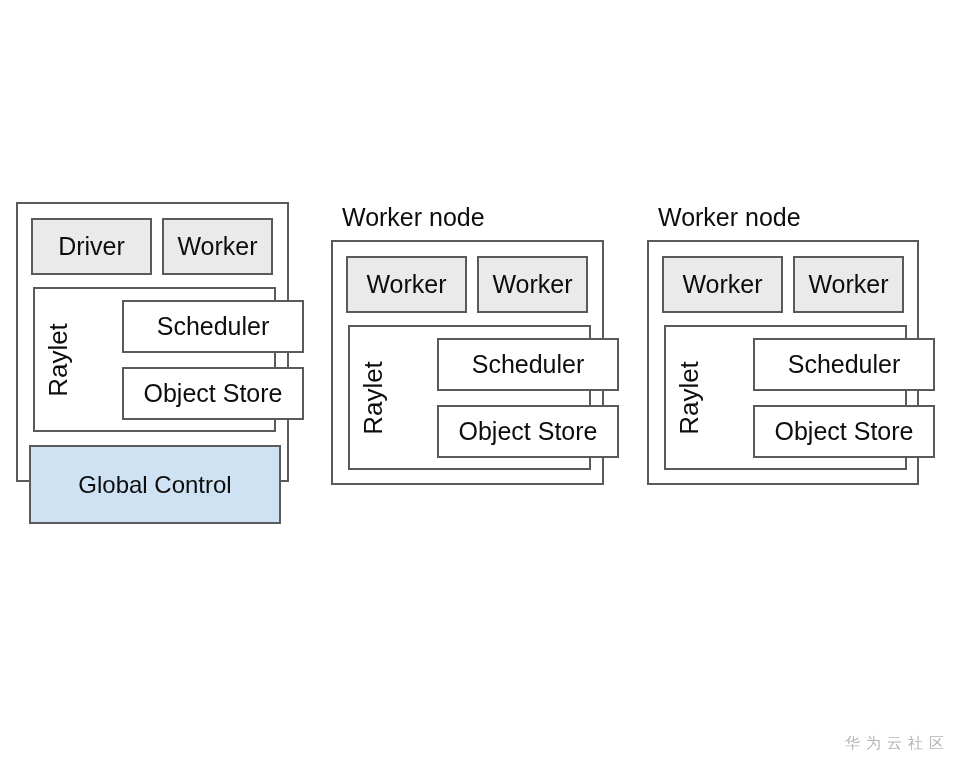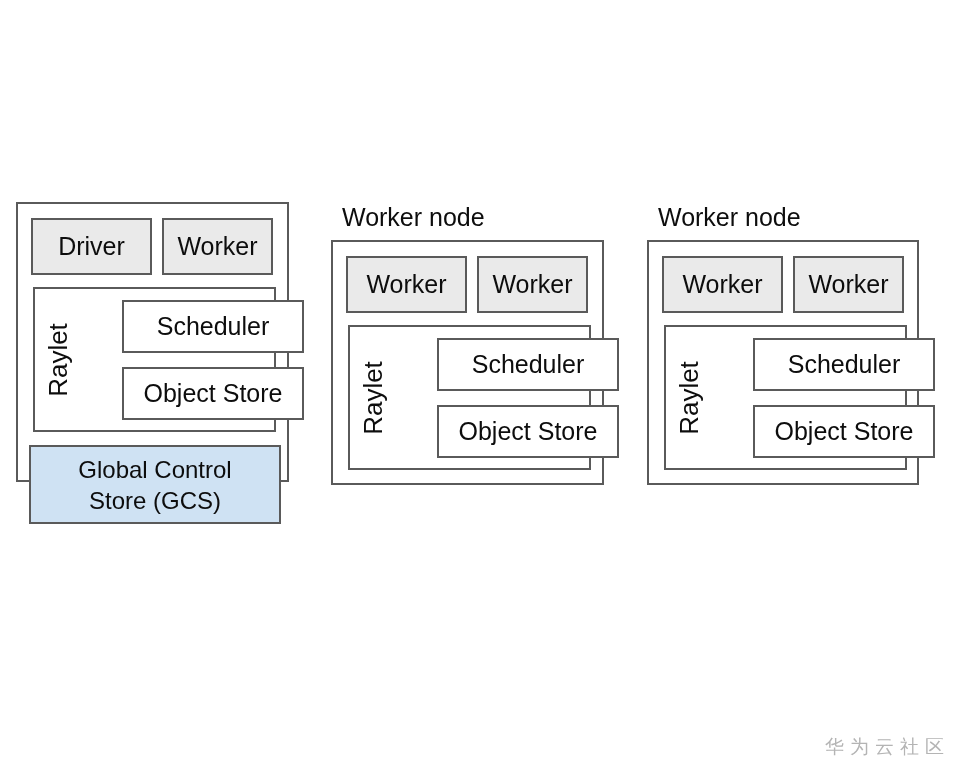--- a/index.html
+++ b/index.html
@@ -46,40 +46,39 @@
     position:absolute;left:11px;top:241px;width:252px;height:79px;
     box-sizing:border-box;border:2px solid #5a5a5a;background:#cfe2f3;
     display:flex;flex-direction:column;align-items:center;justify-content:center;
     font-size:24px;line-height:31px;text-align:center;
   }
   .node.n1{left:16px;top:202px;}
   .node.n2{left:331px;top:202px;}
   .node.n3{left:647px;top:202px;width:272px;}
   .watermark{
     position:absolute;right:10px;top:734px;
-    font-size:19px;letter-spacing:6px;color:#b4b4b4;white-space:nowrap;
+    font-size:15px;letter-spacing:6px;color:#b4b4b4;white-space:nowrap;
   }
 </style>
 </head>
 <body>
 
 <div class="canvas">
 
   <div class="node n1">
     <div class="node-box tall">
       <div class="proc p1">Driver</div>
       <div class="proc p2">Worker</div>
       <div class="raylet">
         <div class="raylet-label">Raylet</div>
         <div class="sub s1">Scheduler</div>
         <div class="sub s2">Object Store</div>
       </div>
       <div class="gcs">
         <span>Global Control</span>
-        <span>Store (GCS)</span>
       </div>
     </div>
   </div>
 
   <div class="node n2">
     <div class="node-title">Worker node</div>
     <div class="node-box short">
       <div class="proc p1">Worker</div>
       <div class="proc p2">Worker</div>
       <div class="raylet">

